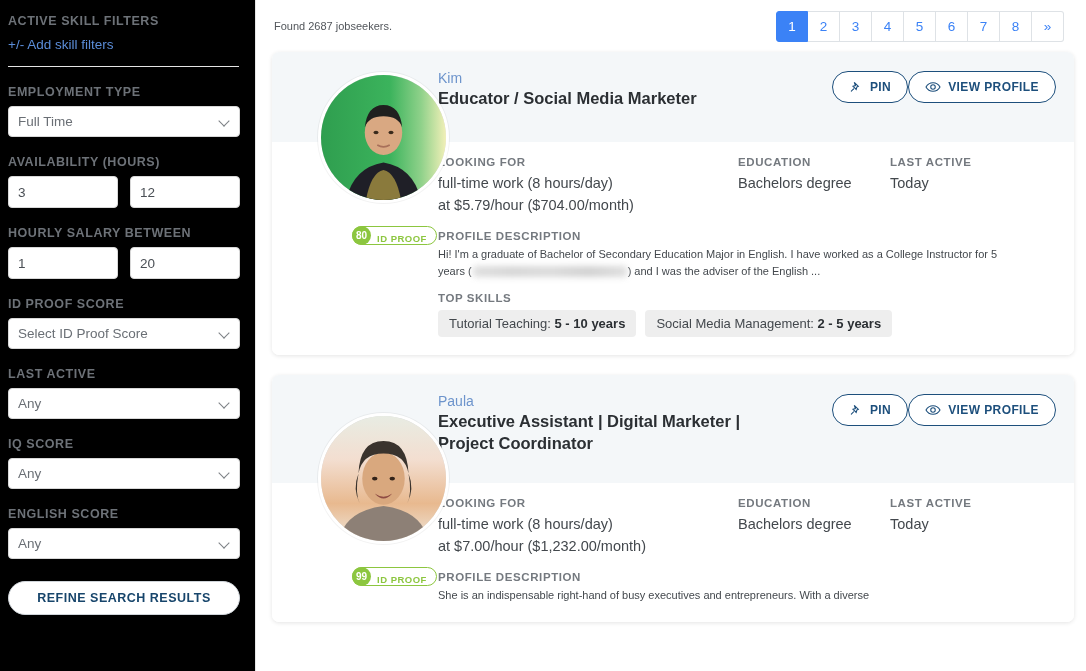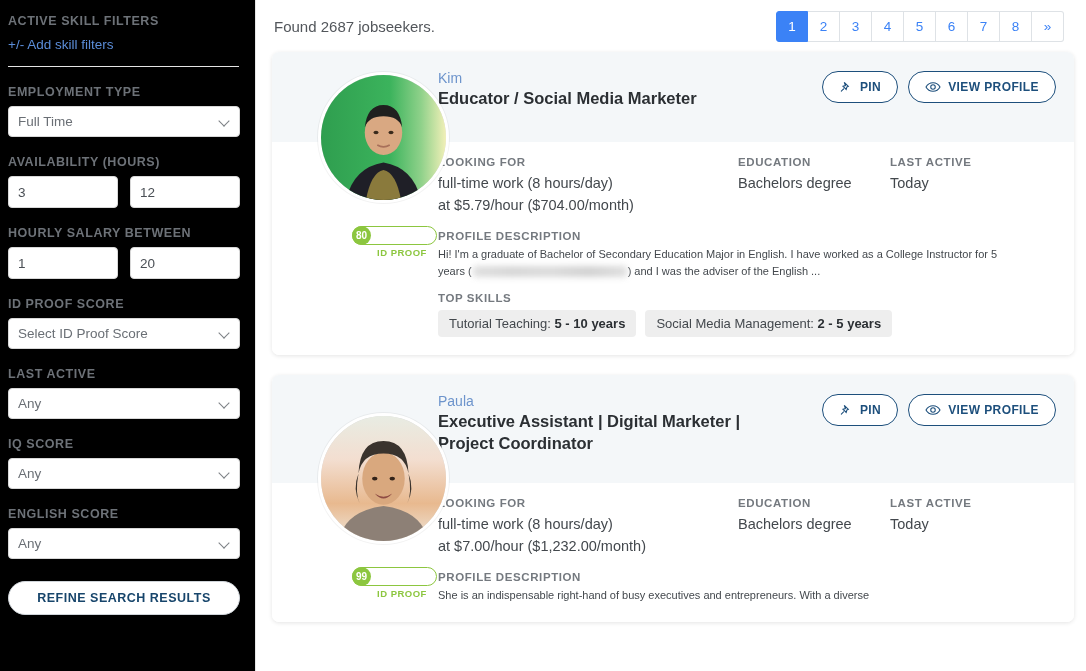--- a/index.html
+++ b/index.html
@@ -114,21 +114,21 @@
     padding: 0 12px 0 16px;
     overflow: hidden;
     position: relative;
   }
   .topbar {
     height: 52px;
     display: flex; align-items: center;
     justify-content: space-between;
     padding: 0 10px 0 2px;
   }
-  .found-text { font-size: 15px; color: #52565b; }
+  .found-text { font-size: 11px; color: #52565b; }
   .pager { display: flex; }
   .pg {
     min-width: 32px; height: 31px;
     border: 1px solid #dee2e6;
     border-left-width: 0;
     background: #fff;
     color: #3b82f6;
     font-size: 13.5px;
     font-family: "Liberation Sans", sans-serif;
     display: flex; align-items: center; justify-content: center;
@@ -176,21 +176,21 @@
   .avatar.a2 { top: 22px; }
   .avatar svg { display: block; width: 100%; height: 100%; }
   .id-badge {
     position: absolute;
     left: 62px;
     top: 158px;
     height: 19px;
     border: 1px solid #8cc63f;
     border-radius: 10px;
     background: #fff;
-    display: flex; align-items: flex-start;
+    display: flex; align-items: flex-end;
     padding-right: 9px;
     white-space: nowrap;
   }
   .id-badge.b2 { top: 176px; }
   .id-score {
     width: 19px; height: 19px;
     border-radius: 50%;
     background: #8cc63f;
     color: #fff;
     font-size: 10px; font-weight: 700;
@@ -211,21 +211,21 @@
     display: block;
     margin-bottom: 2px;
   }
   .cand-title {
     font-size: 16.5px;
     font-weight: 700;
     color: #2b2f33;
     line-height: 1.32;
     max-width: 330px;
   }
-  .btn-col { display: flex; gap: 10px; padding-top: 3px; }
+  .btn-col { display: flex; padding-top: 3px; }
   .pill {
     height: 32px;
     border: 1px solid #1d4f7c;
     border-radius: 17px;
     background: #fff;
     color: #1d4f7c;
     font-size: 12px;
     font-weight: 700;
     letter-spacing: .4px;
     display: flex; align-items: center; gap: 7px;

